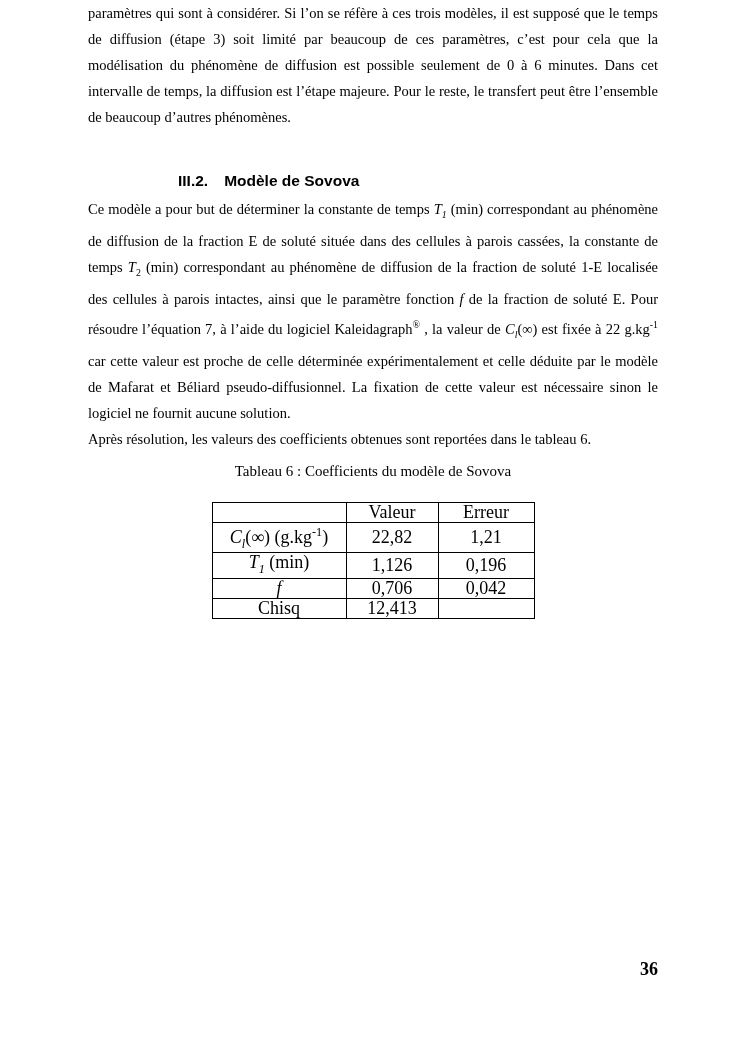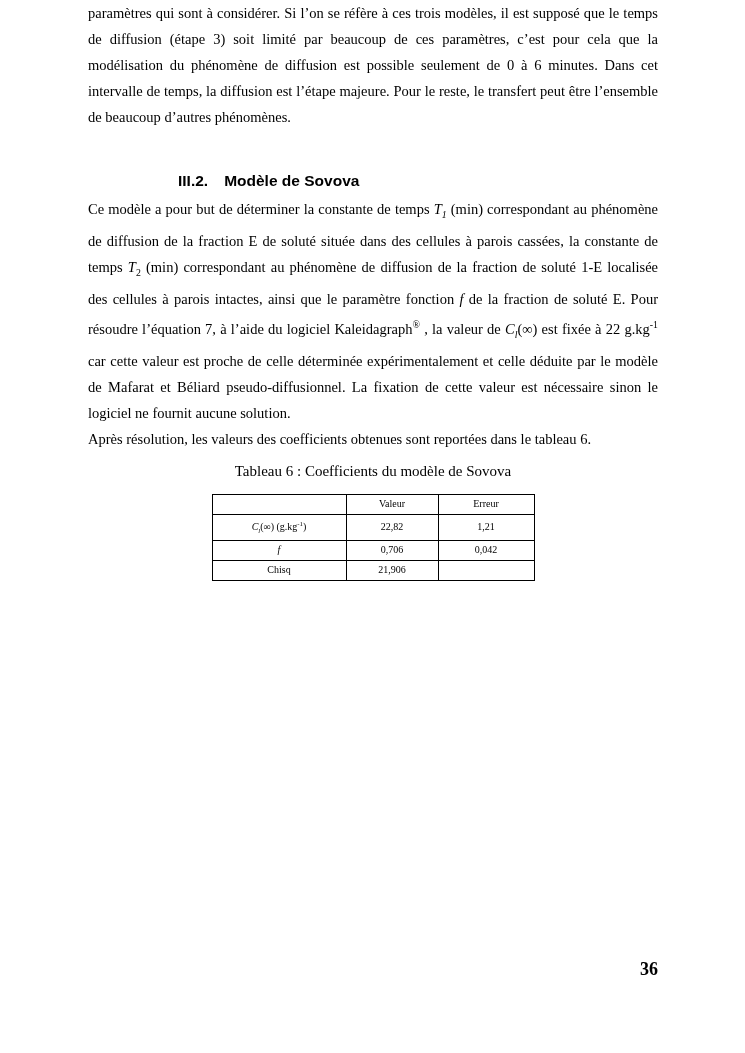--- a/index.html
+++ b/index.html
@@ -37,23 +37,23 @@
   }
   .section-heading .num { display: inline-block; margin-right: 16px; }
   .p3 { margin-top: 7px; }
   .table-caption {
     margin: 6px 0 0 0;
     text-align: center;
     font-size: 15px;
     line-height: 26px;
   }
   table.data-table {
-    margin: 10px auto 0 auto;
+    margin: 18px auto 0 auto;
     border-collapse: collapse;
-    font-size: 10px;
+    font-size: 18px;
     line-height: 18px;
   }
   .data-table th, .data-table td {
     border: 1px solid #000000;
     text-align: center;
     vertical-align: middle;
     font-weight: normal;
     height: 20px;
     padding: 0 4px;
   }
@@ -108,27 +108,32 @@
           <th>Erreur</th>
         </tr>
       </thead>
       <tbody id="table-body">
           <tr>
             <td><span class="i">C</span><span class="isub">l</span><span>(∞) (g.kg</span><span class="sup">-1</span><span>)</span></td>
             <td>22,82</td>
             <td>1,21</td>
           </tr>
           <tr>
+            <td><span class="i">T</span><span class="isub">1</span><span> (min)</span></td>
+            <td>1,126</td>
+            <td>0,196</td>
+          </tr>
+          <tr>
             <td><span class="i">f</span></td>
             <td>0,706</td>
             <td>0,042</td>
           </tr>
           <tr>
             <td><span>Chisq</span></td>
-            <td>21,906</td>
+            <td>12,413</td>
             <td></td>
           </tr>
         </tbody>
     </table>
 
 
   </div>
 
   <div class="page-number">36</div>
 </div>

